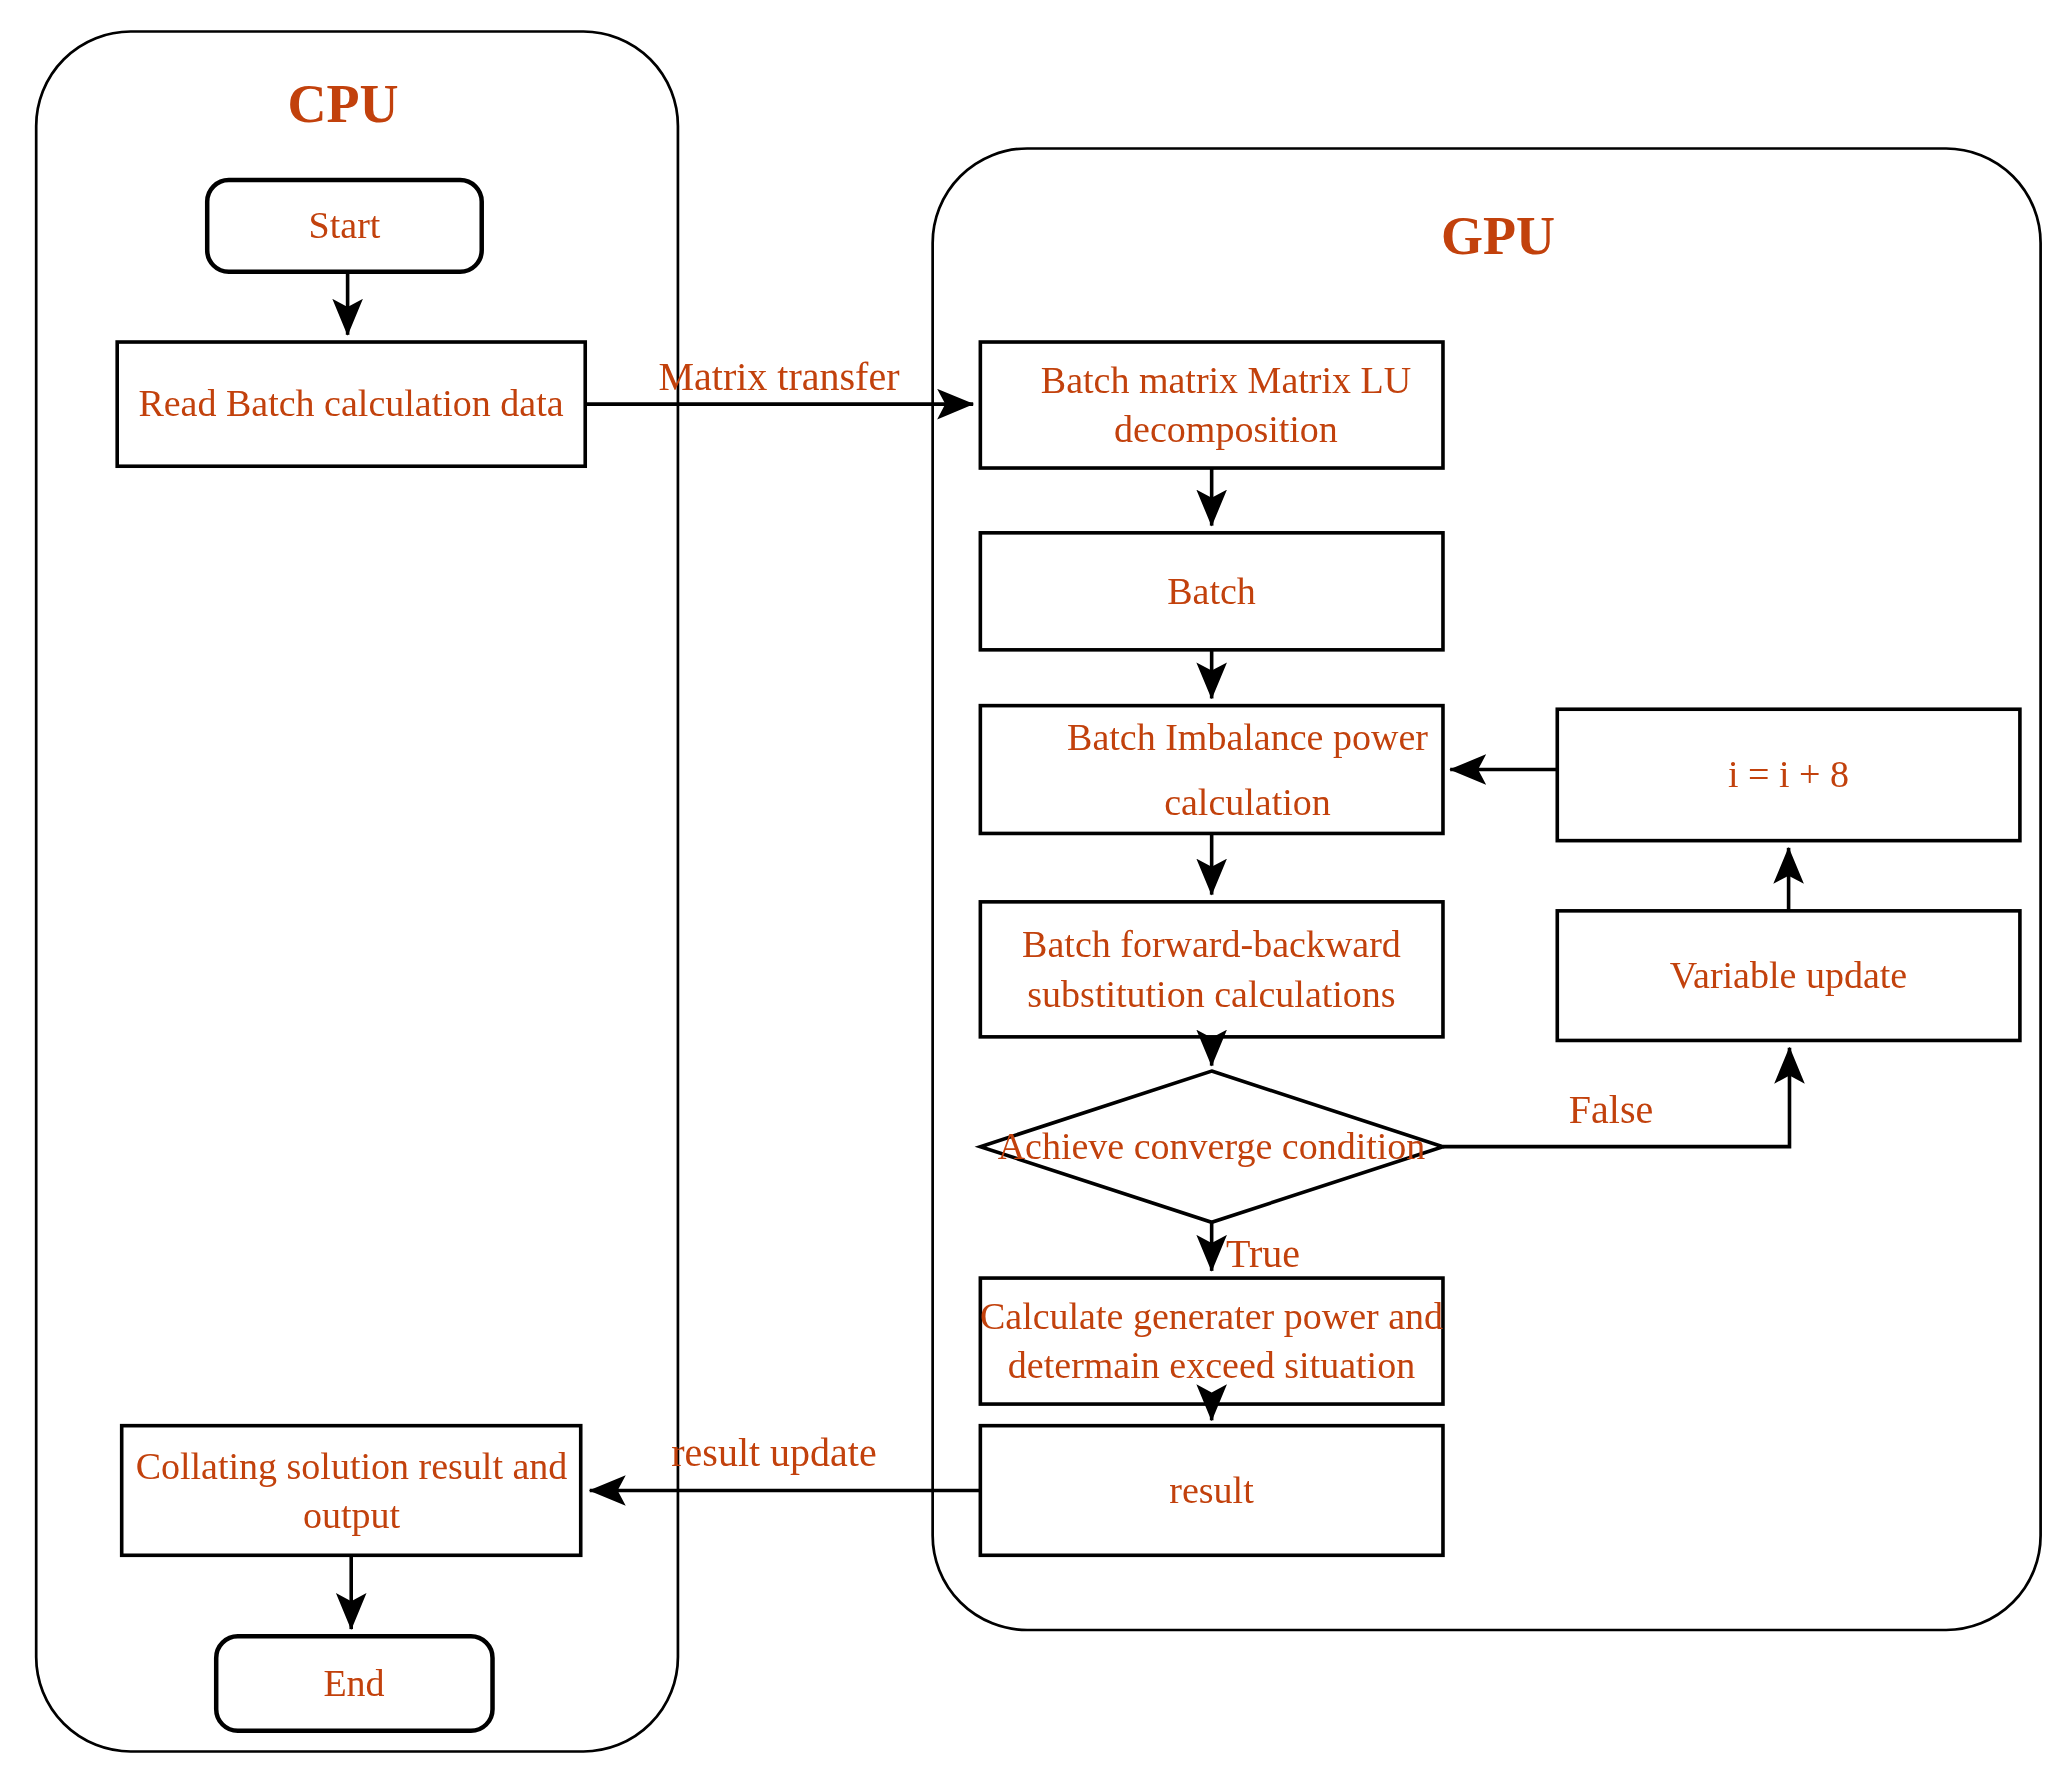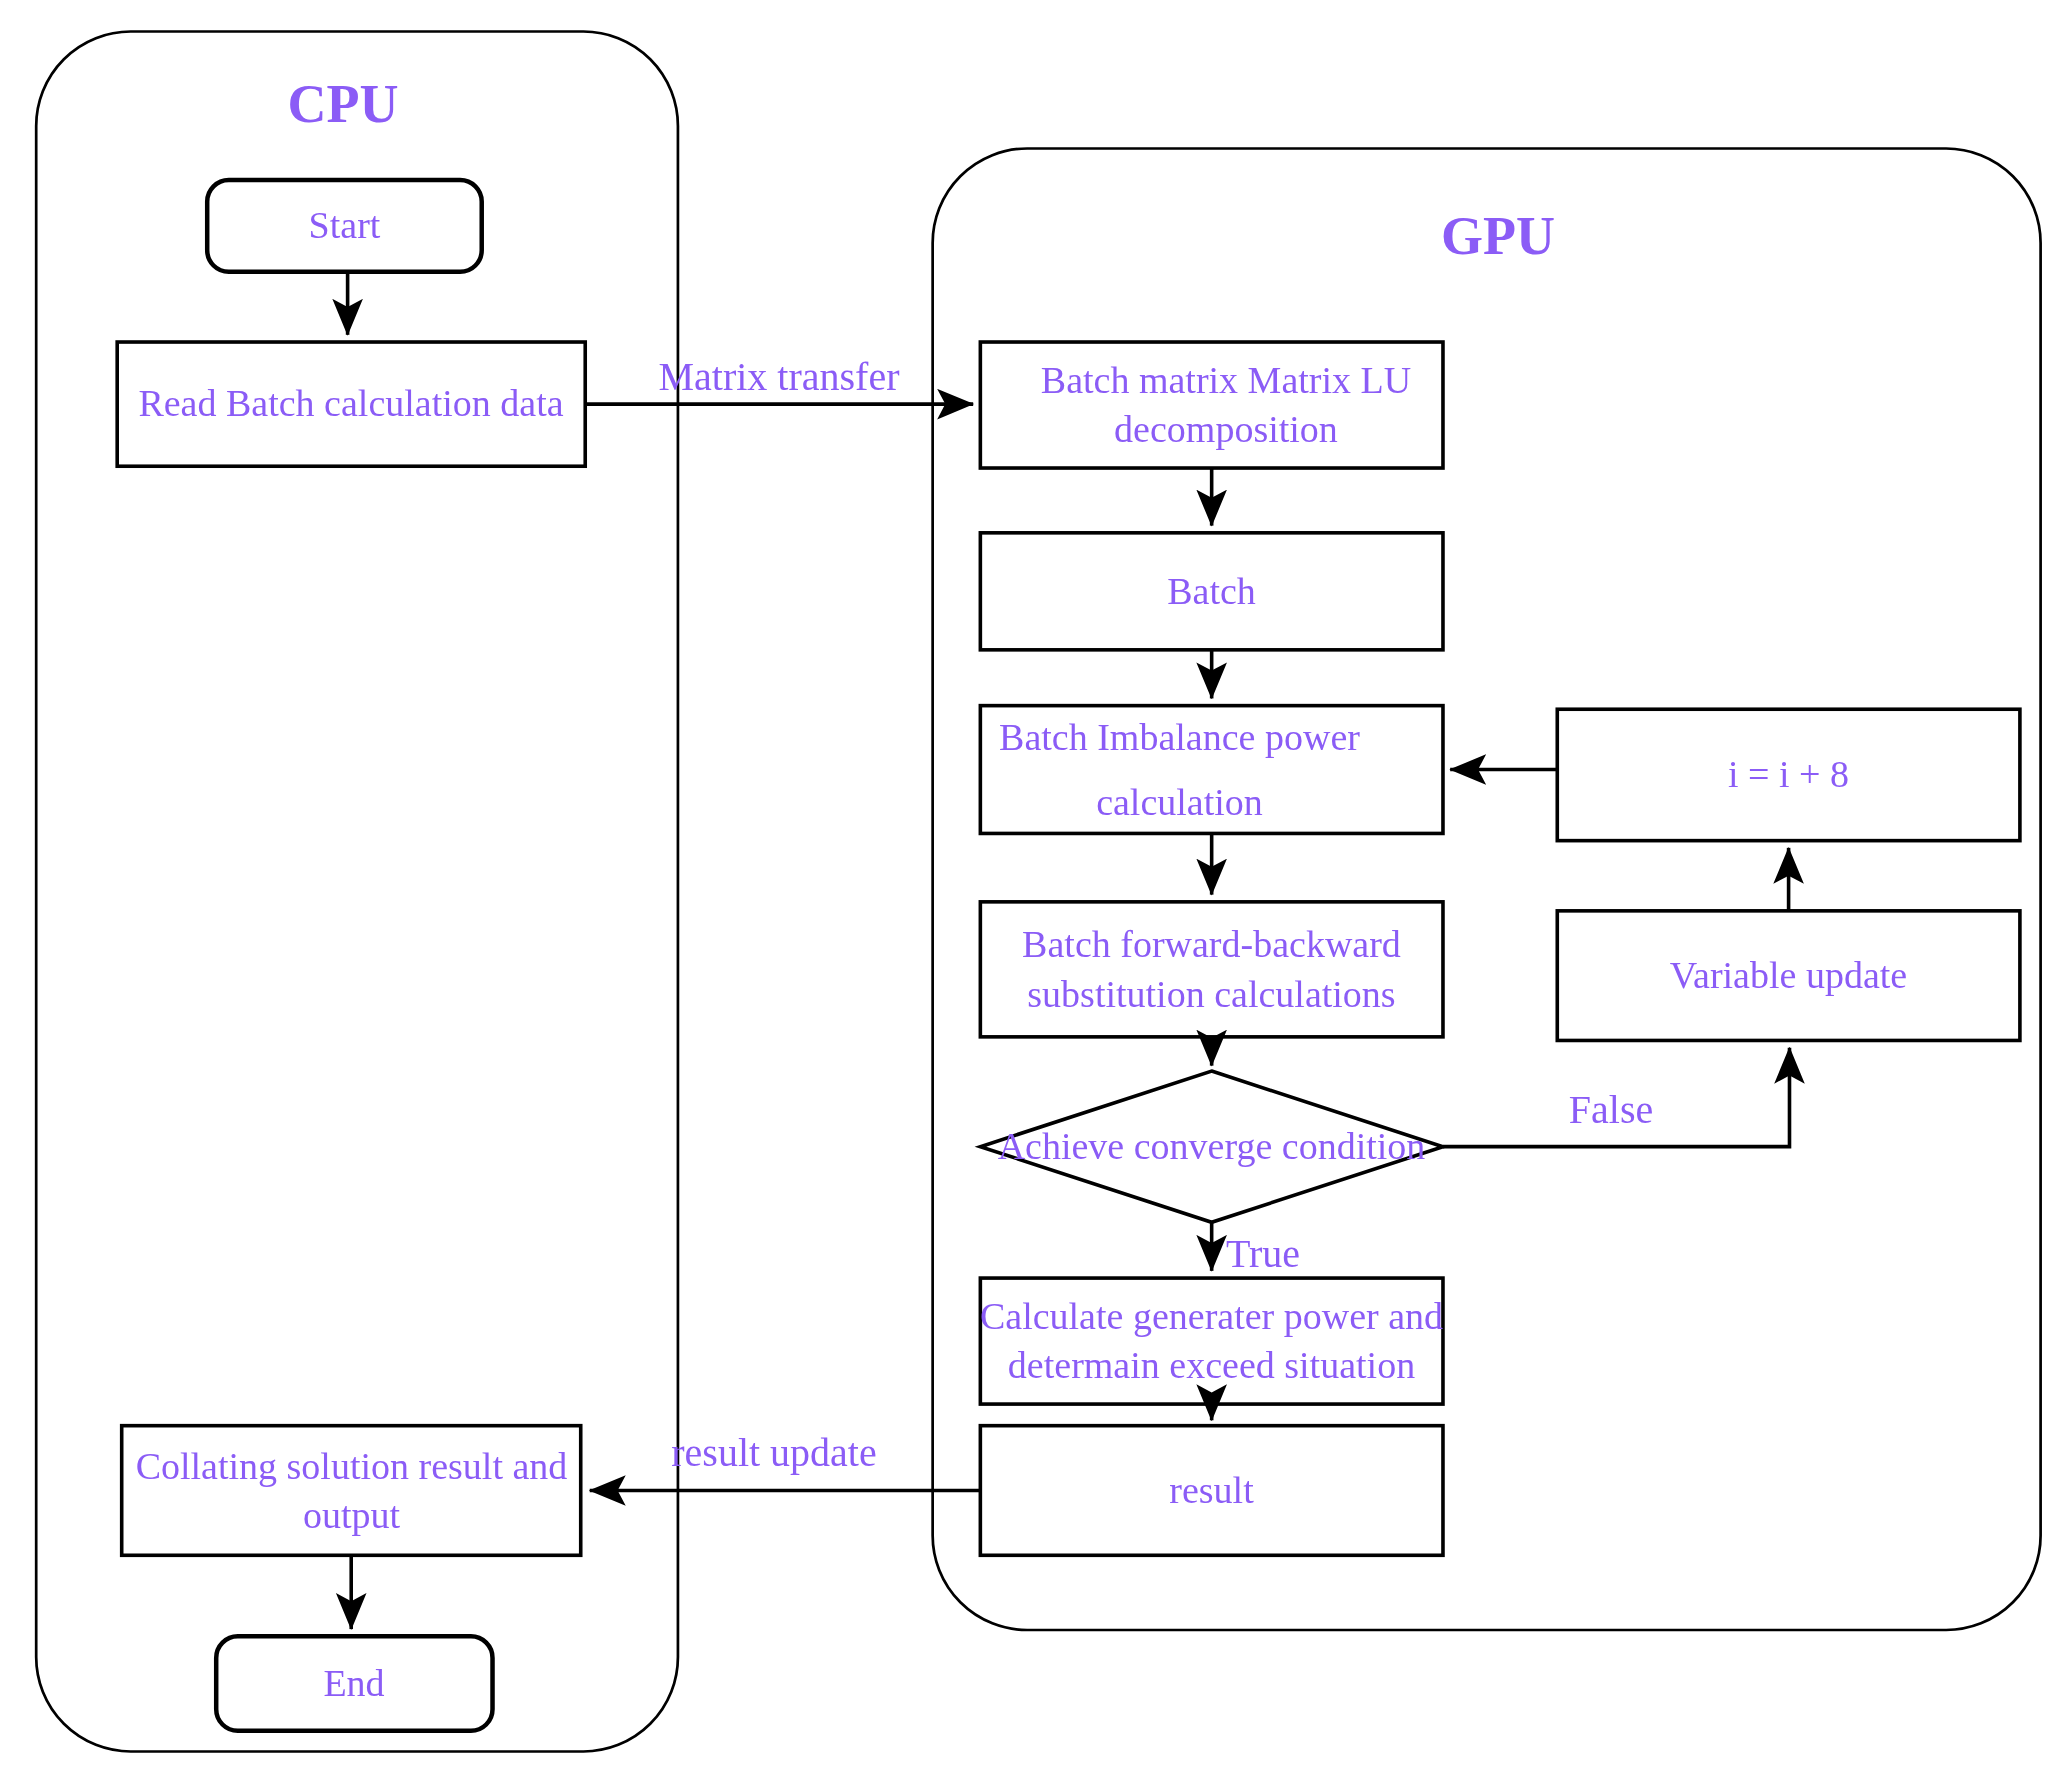--- a/index.html
+++ b/index.html
@@ -1,21 +1,21 @@
 <!DOCTYPE html>
 <html style="font-size:14.4px"><head>
 <meta charset="utf-8">
 <style>
   html,body{margin:0;padding:0;background:#ffffff;}
   #canvas{
     position:relative;
     width:2066px;height:1774px;
     background:#ffffff;
     font-family:"Liberation Serif","DejaVu Serif",serif;
-    color:#8b5cf6;
+    color:#c2410c;
     overflow:hidden;
   }
   #shapes{position:absolute;left:0;top:0;width:2066px;height:1774px;}
   .node-label{
     position:absolute;
     display:flex;flex-direction:column;
     align-items:center;justify-content:center;
     text-align:right;
     font-size:38px;line-height:1.30;
     white-space:nowrap;
@@ -88,21 +88,21 @@
     <span>Collating solution result and</span>
     <span>output</span>
   </div>
   <div class="node-label" style="left:216px;top:1636px;width:276px;height:95px;">End</div>
 
   <div class="node-label" style="left:980px;top:342px;width:492px;height:126px;">
     <span>Batch matrix Matrix LU</span>
     <span>decomposition</span>
   </div>
   <div class="node-label" style="left:980px;top:533px;width:463px;height:117px;">Batch</div>
-  <div class="node-label" style="left:948px;top:706px;width:463px;height:128px;gap:16px;">
+  <div class="node-label" style="left:1016px;top:706px;width:463px;height:128px;gap:16px;">
     <span>Batch Imbalance power</span>
     <span>calculation</span>
   </div>
   <div class="node-label" style="left:980px;top:902px;width:463px;height:135px;">
     <span>Batch forward-backward</span>
     <span>substitution calculations</span>
   </div>
   <div class="node-label" style="left:980px;top:1071px;width:463px;height:151px;">Achieve converge condition</div>
   <div class="node-label" style="left:980px;top:1278px;width:463px;height:126px;">
     <span>Calculate generater power and</span>

